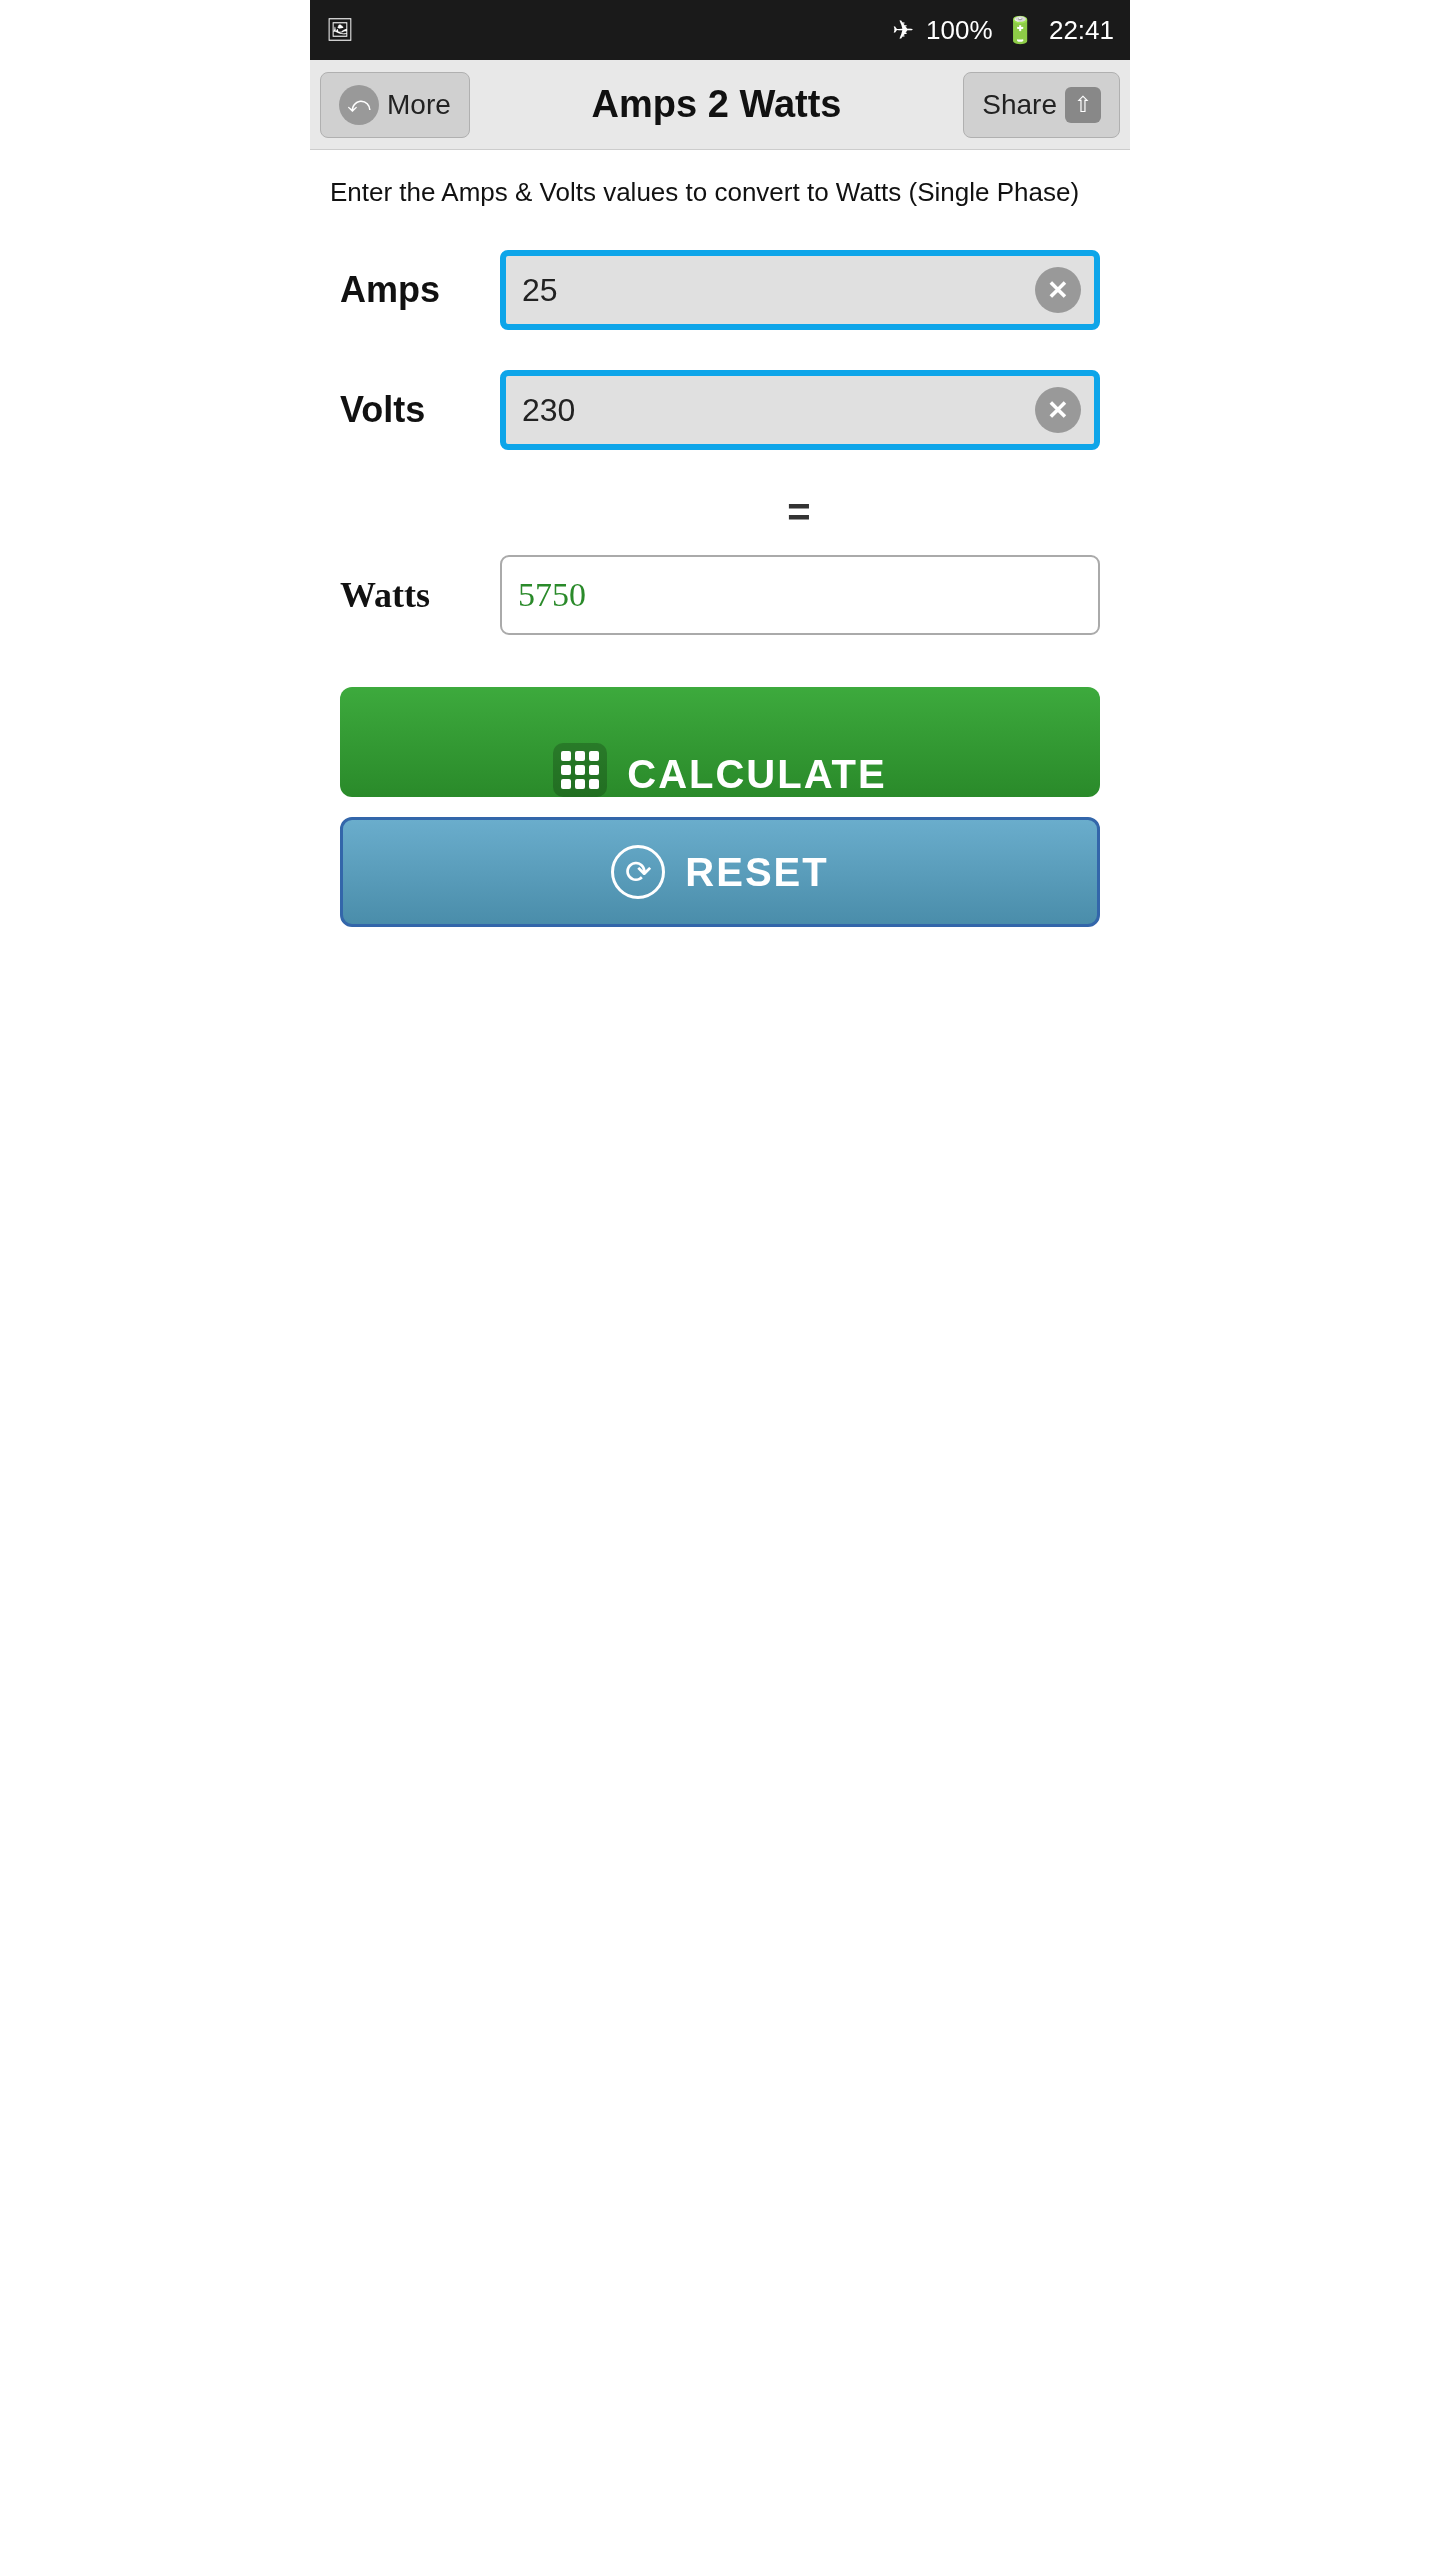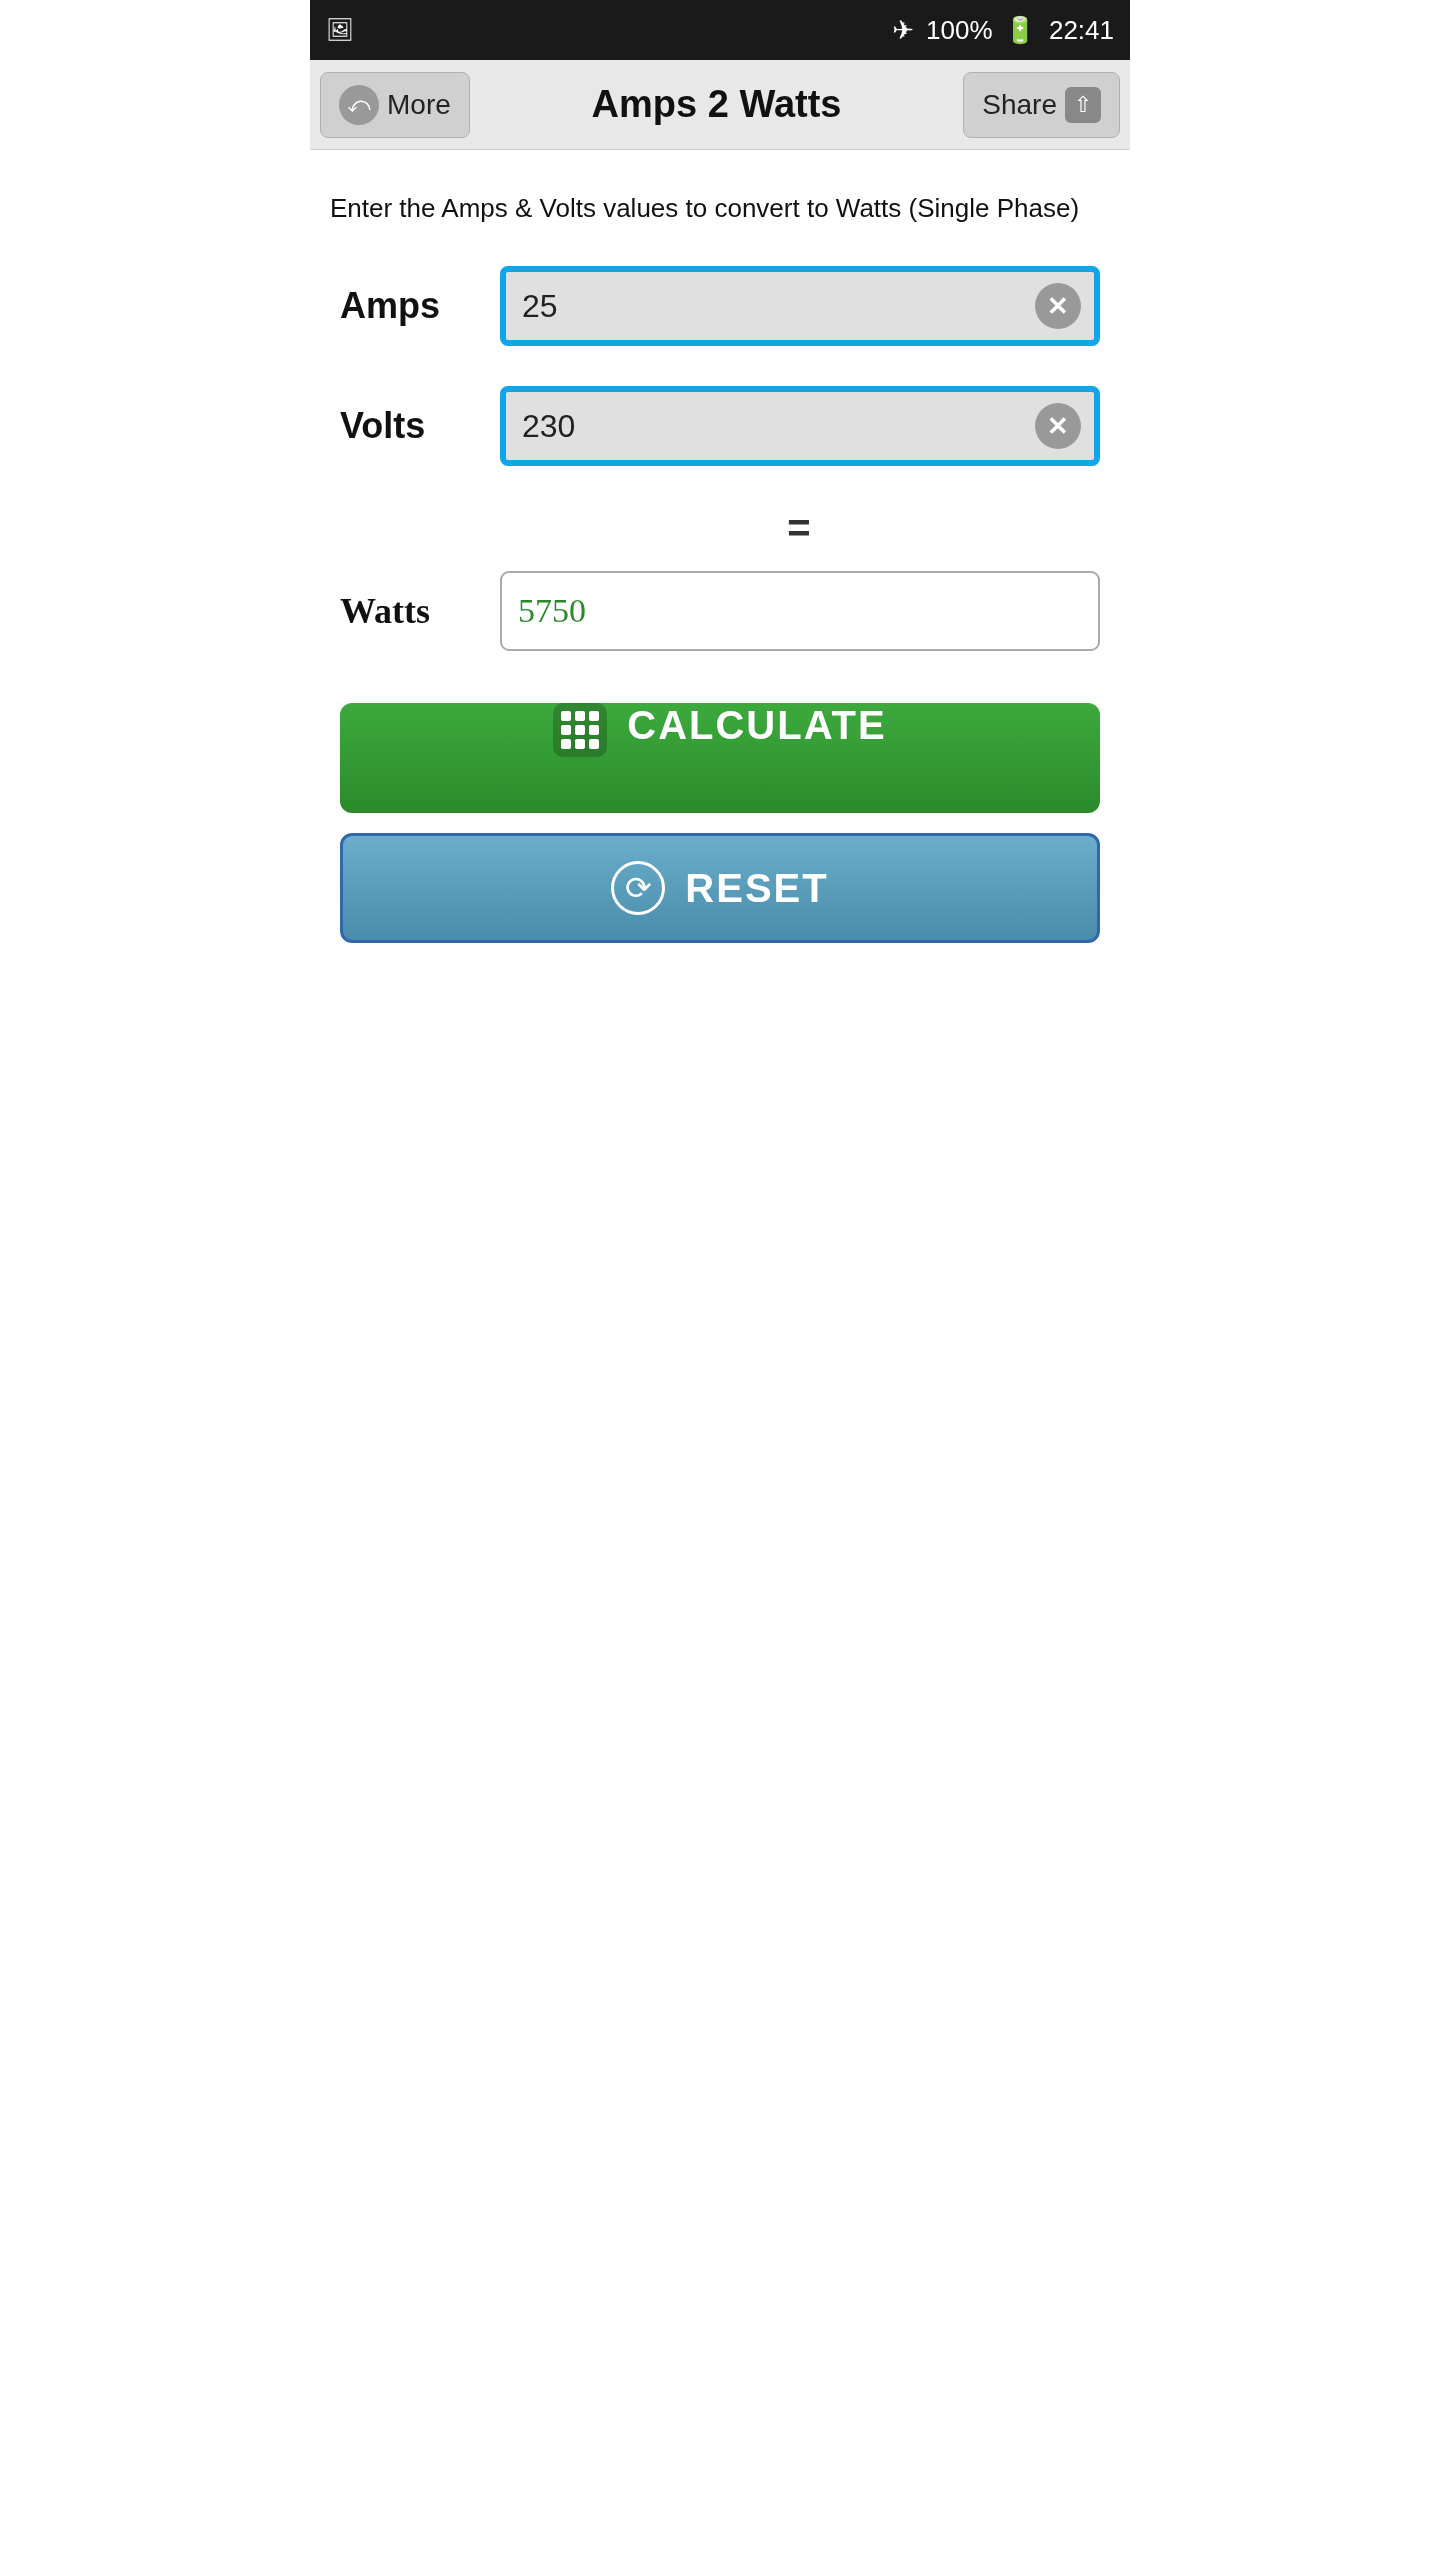--- a/index.html
+++ b/index.html
@@ -75,21 +75,21 @@
     .nav-title {
       font-size: 38px;
       font-weight: bold;
       color: #111;
       text-align: center;
       flex: 1;
     }
 
     
     .instruction {
-      padding: 40px 20px 20px 20px;
+      padding: 24px 20px 20px 20px;
       font-size: 26px;
       color: #111;
       line-height: 1.4;
     }
 
     
     .form-area {
       padding: 20px 30px;
     }
 
@@ -197,21 +197,21 @@
     
     .buttons-area {
       padding: 0 30px 40px 30px;
       display: flex;
       flex-direction: column;
       gap: 20px;
     }
 
     .calc-button {
       display: flex;
-      align-items: flex-start;
+      align-items: flex-end;
       justify-content: center;
       background: linear-gradient(to bottom, #3daa3d, #2a8a2a);
       border: none;
       border-radius: 12px;
       height: 110px;
       cursor: pointer;
       gap: 20px;
       position: relative;
     }
 

